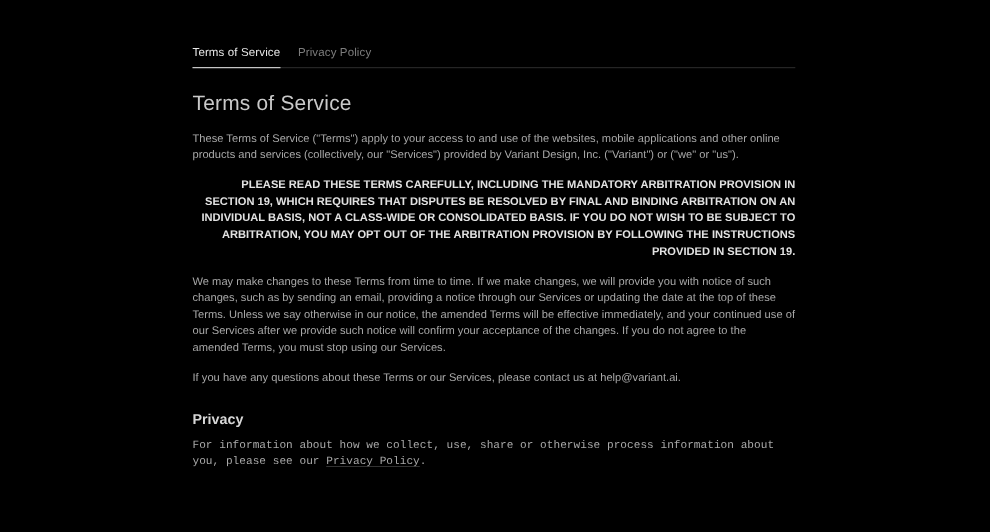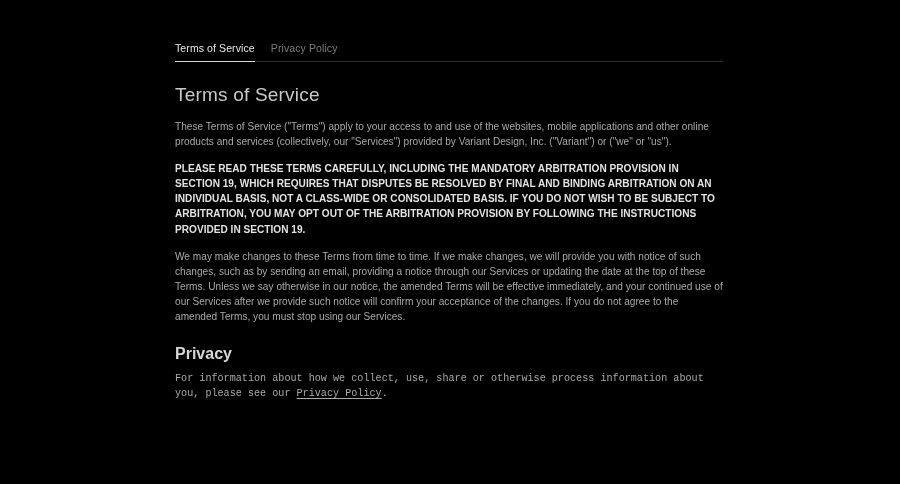--- a/index.html
+++ b/index.html
@@ -77,25 +77,26 @@
     font-size: 10.1px;
     line-height: 15.1px;
     color: #a9a9a9;
     text-align: left;
     letter-spacing: 0.02px;
   }
   .para.strong {
     color: #e2e2e2;
     font-weight: 700;
     letter-spacing: 0.01px;
+    text-align: right;
   }
   .section-head {
     margin: 0;
     padding-top: 23px;
-    font-size: 16px;
+    font-size: 13px;
     line-height: 14px;
     font-weight: 700;
     color: #d6d6d6;
   }
   .section-head + .para {
     padding-top: 10px;
     font-family: Liberation Mono, monospace;
   }
   a.inline-link {
     color: #a9a9a9;
@@ -116,20 +117,21 @@
 
     <h1 class="doc-title">Terms of Service</h1>
 
     <p class="para">These Terms of Service ("Terms") apply to your access to and use of the websites, mobile applications and other online products and services (collectively, our "Services") provided by Variant Design, Inc. ("Variant") or ("we" or "us").</p>
 
     <p class="para strong">PLEASE READ THESE TERMS CAREFULLY, INCLUDING THE MANDATORY ARBITRATION PROVISION IN SECTION 19, WHICH REQUIRES THAT DISPUTES BE RESOLVED BY FINAL AND BINDING ARBITRATION ON AN INDIVIDUAL BASIS, NOT A CLASS-WIDE OR CONSOLIDATED BASIS. IF YOU DO NOT WISH TO BE SUBJECT TO ARBITRATION, YOU MAY OPT OUT OF THE ARBITRATION PROVISION BY FOLLOWING THE INSTRUCTIONS PROVIDED IN SECTION 19.</p>
 
 
     <p class="para">We may make changes to these Terms from time to time. If we make changes, we will provide you with notice of such changes, such as by sending an email, providing a notice through our Services or updating the date at the top of these Terms. Unless we say otherwise in our notice, the amended Terms will be effective immediately, and your continued use of our Services after we provide such notice will confirm your acceptance of the changes. If you do not agree to the amended Terms, you must stop using our Services.</p>
 
+    <p class="para">If you have any questions about these Terms or our Services, please contact us at help@variant.ai.</p>
 
     <h2 class="section-head">Privacy</h2>
 
     <p class="para"><span>For information about how we collect, use, share or otherwise process information about you, please see our </span><a class="inline-link" href="#">Privacy Policy</a><span>.</span></p>
 
     <h2 class="section-head">Eligibility</h2>
 
   </div>
 </div>
 

